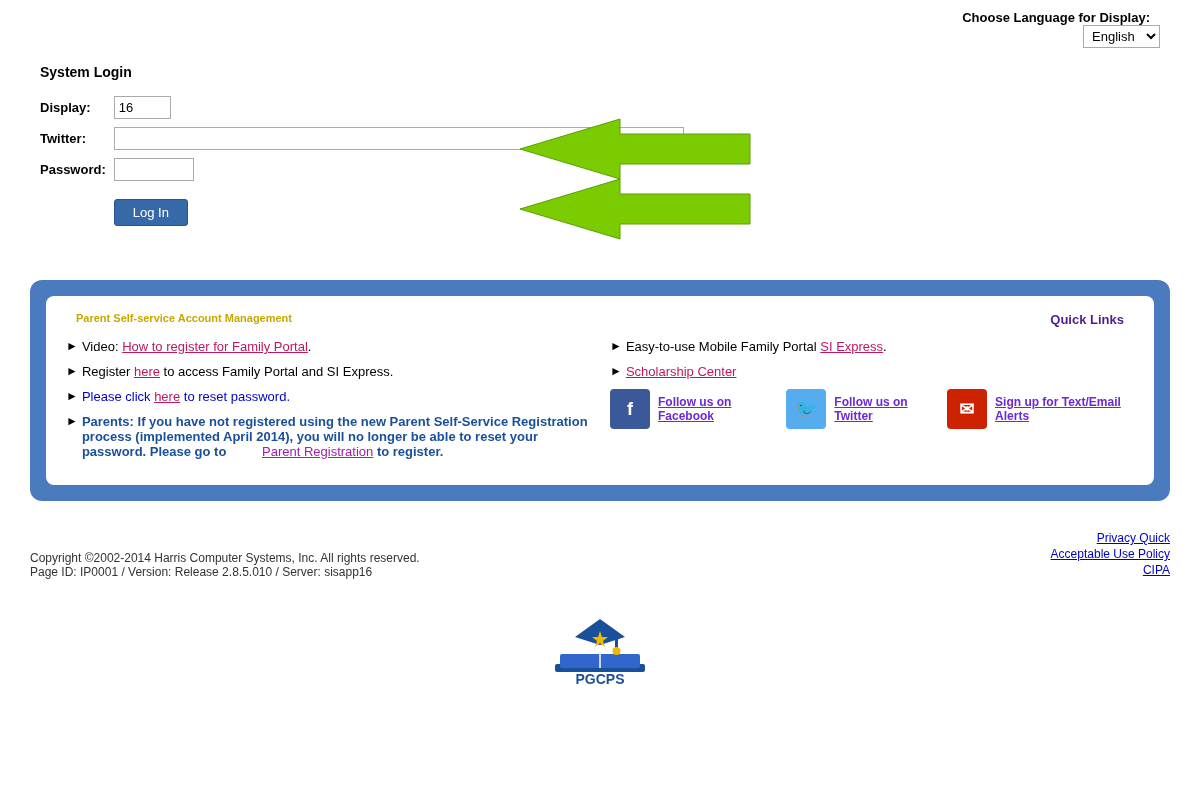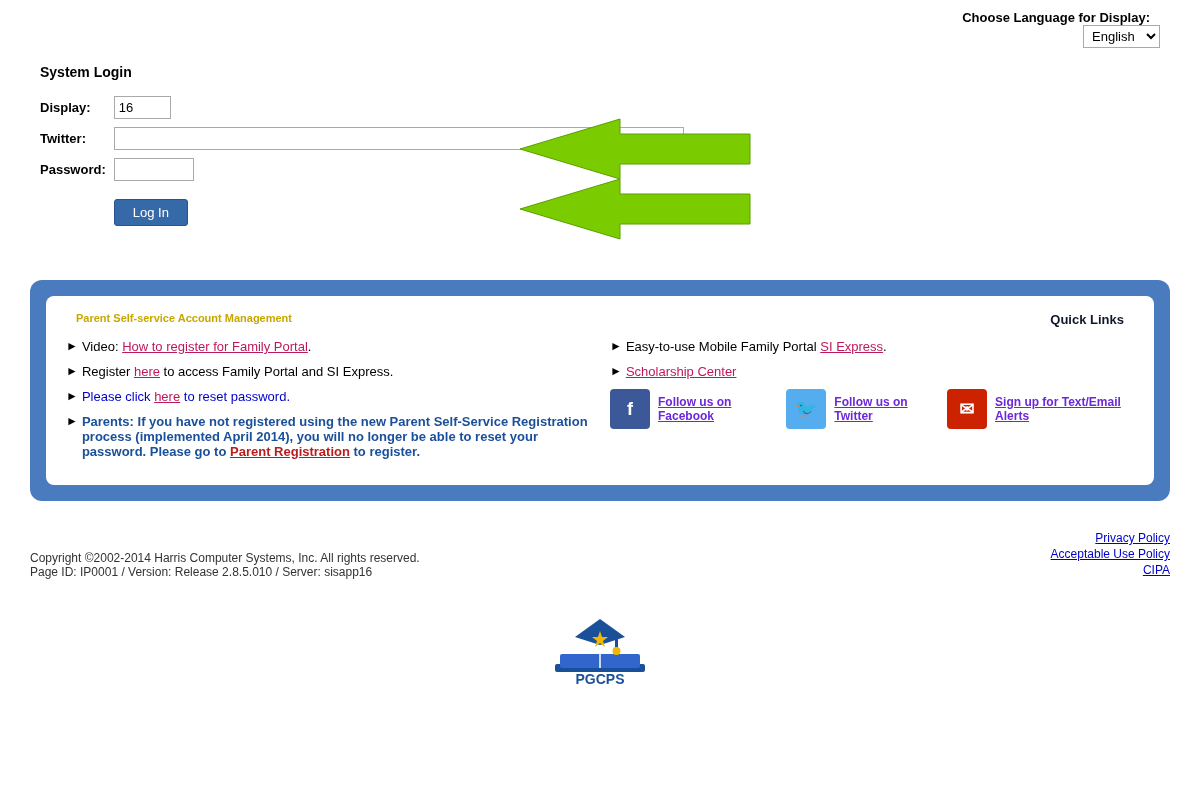--- a/index.html
+++ b/index.html
@@ -114,21 +114,21 @@
       padding: 0 10px;
     }
 
     .panel-header-left {
       color: #c8a800;
       font-weight: bold;
       font-size: 11px;
     }
 
     .panel-header-right {
-      color: #0f172a;
+      color: #4c1d95;
       font-weight: bold;
       font-size: 13px;
     }
 
     .panel-content {
       display: flex;
       gap: 20px;
     }
 
     .panel-left {
@@ -158,22 +158,23 @@
       color: #be185d;
       text-decoration: underline;
     }
 
     .panel-item.bold-item {
       font-weight: bold;
       color: #1a4f99;
     }
 
     .panel-item.bold-item a {
-      color: #b91c1c;
-      font-weight: bold;
+      color: #a21caf;
+      font-weight: normal;
+      margin-left: 32px;
     }
 
     
     .social-row {
       display: flex;
       gap: 16px;
       align-items: center;
       margin-top: 8px;
     }
 
@@ -355,21 +356,21 @@
     </div>
   </div>
 </div>
 
 <div class="footer">
   <div class="footer-left">
     <div>Copyright ©2002-2014 Harris Computer Systems, Inc. All rights reserved.</div>
     <div>Page ID: IP0001 / Version: Release 2.8.5.010 / Server: sisapp16</div>
   </div>
   <div class="footer-right">
-    <a href="#">Privacy Policy</a>
+    <a href="#">Privacy Quick</a>
     <a href="#">Acceptable Use Policy</a>
     <a href="#">CIPA</a>
   </div>
 </div>
 
 <div class="logo-section">
   <svg width="120" height="90" viewBox="0 0 120 90">
 
     <rect x="15" y="55" width="90" height="8" rx="2" fill="#1a4f99"></rect>
     <rect x="20" y="45" width="80" height="14" rx="2" fill="#3366cc"></rect>

